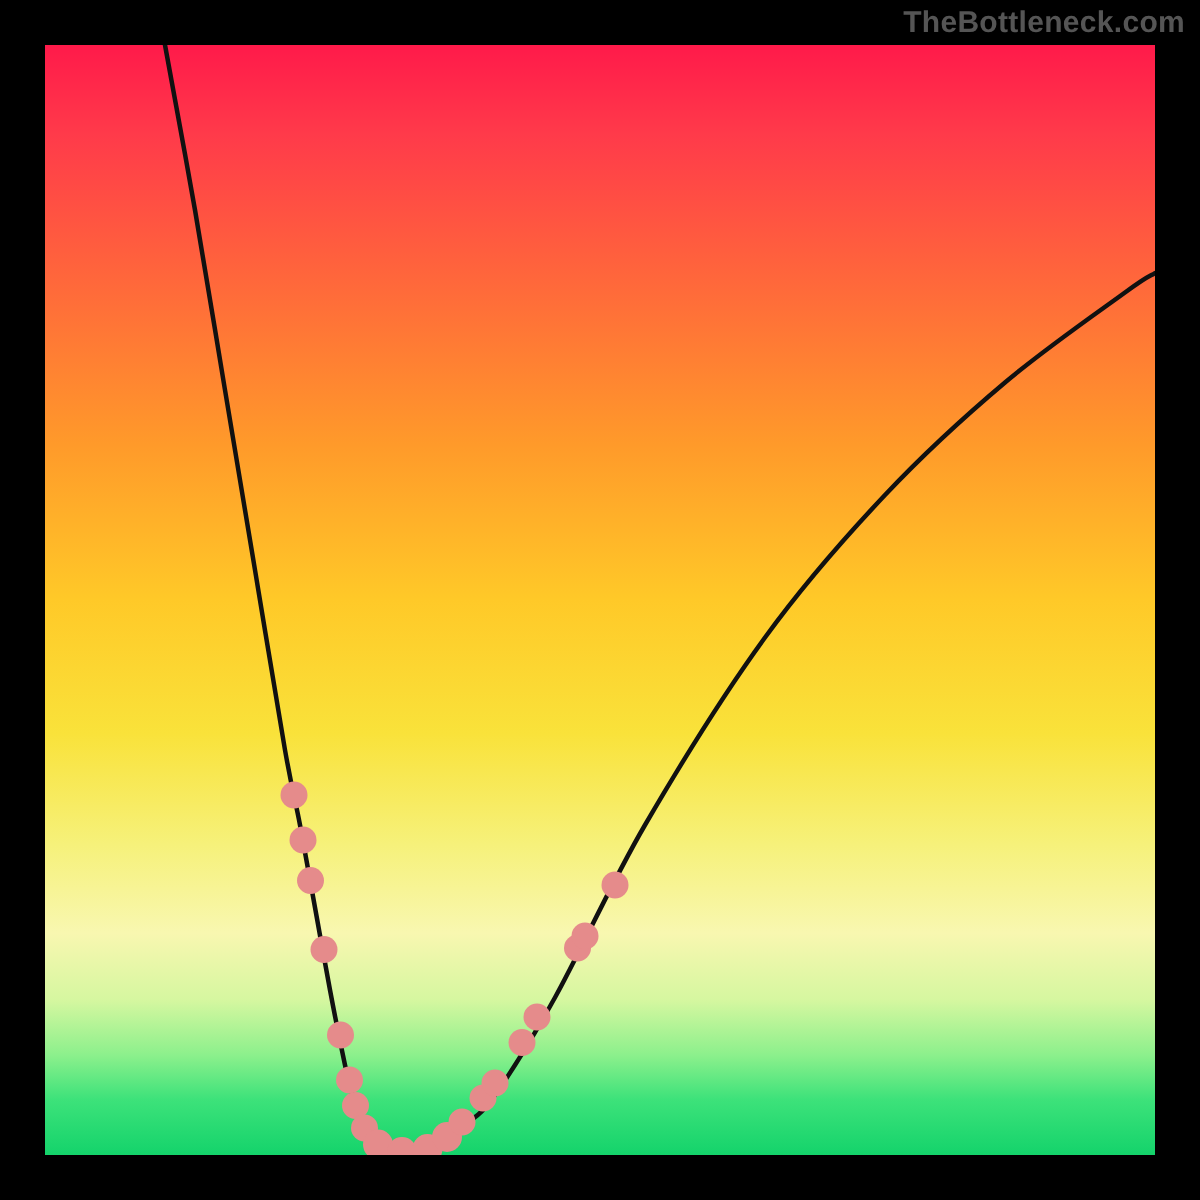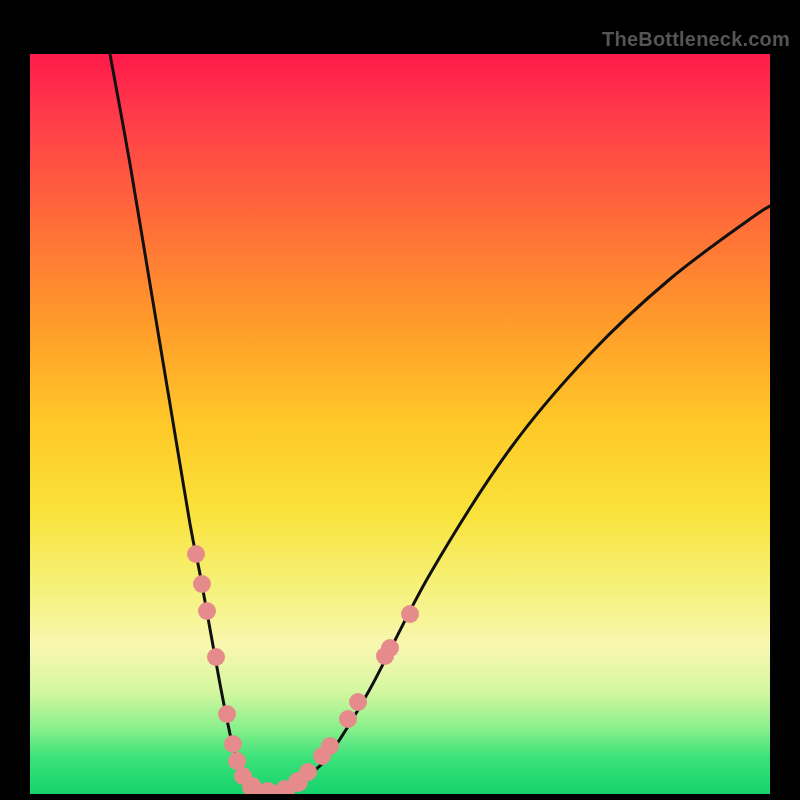--- a/index.html
+++ b/index.html
@@ -9,21 +9,20 @@
     height: 800px;
     background: #000;
     font-family: Arial, Helvetica, sans-serif;
     overflow: hidden;
   }
   .frame {
     position: relative;
     width: 800px;
     height: 644px;
     background: #000;
-    margin-top: 24px;
   }
   .watermark {
     position: absolute;
     top: 4px;
     right: 10px;
     color: #555;
     font-size: 20px;
     font-weight: 600;
     letter-spacing: 0.2px;
     z-index: 20;

